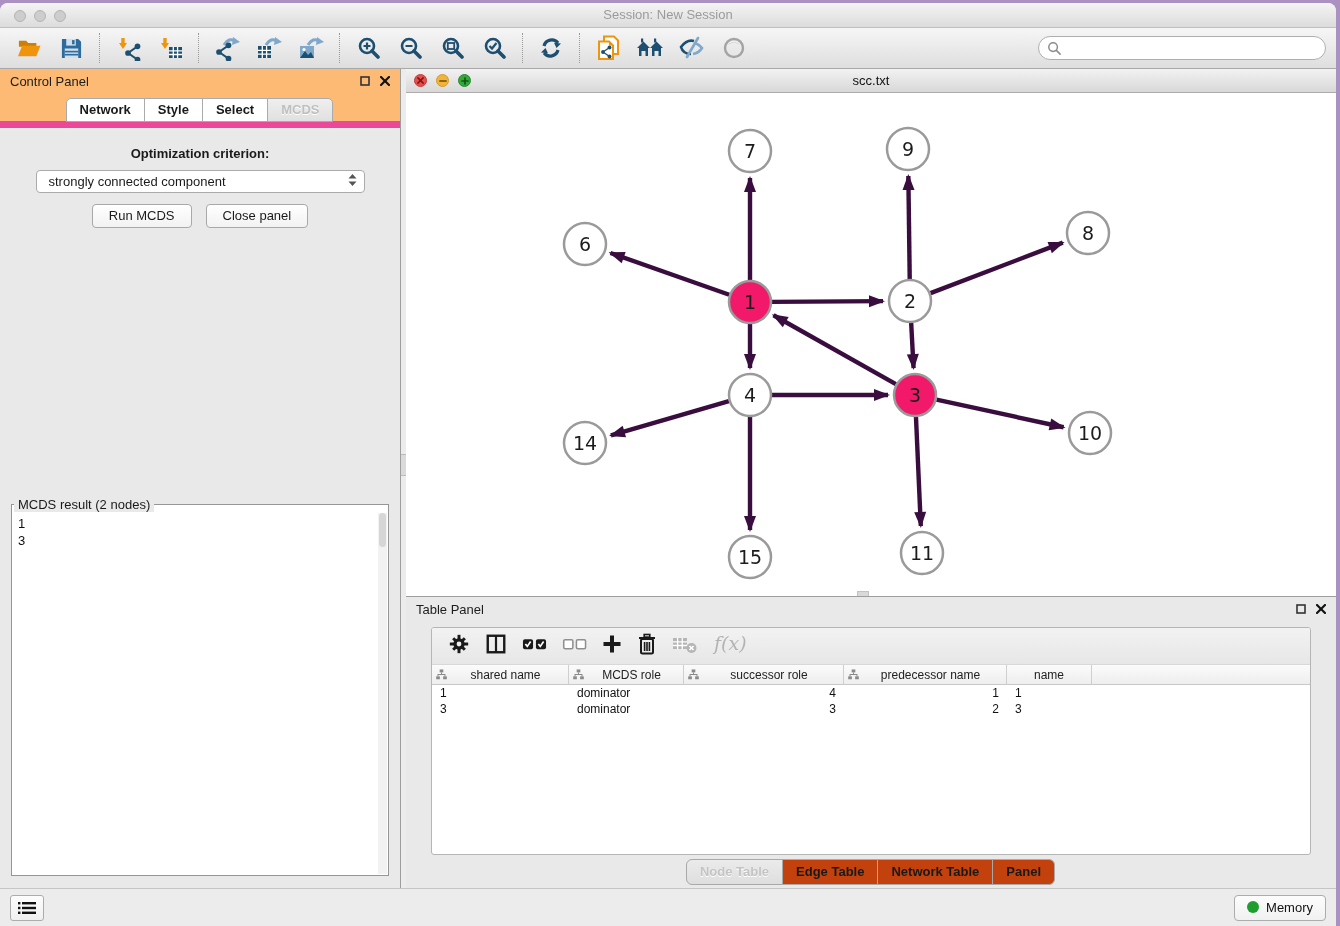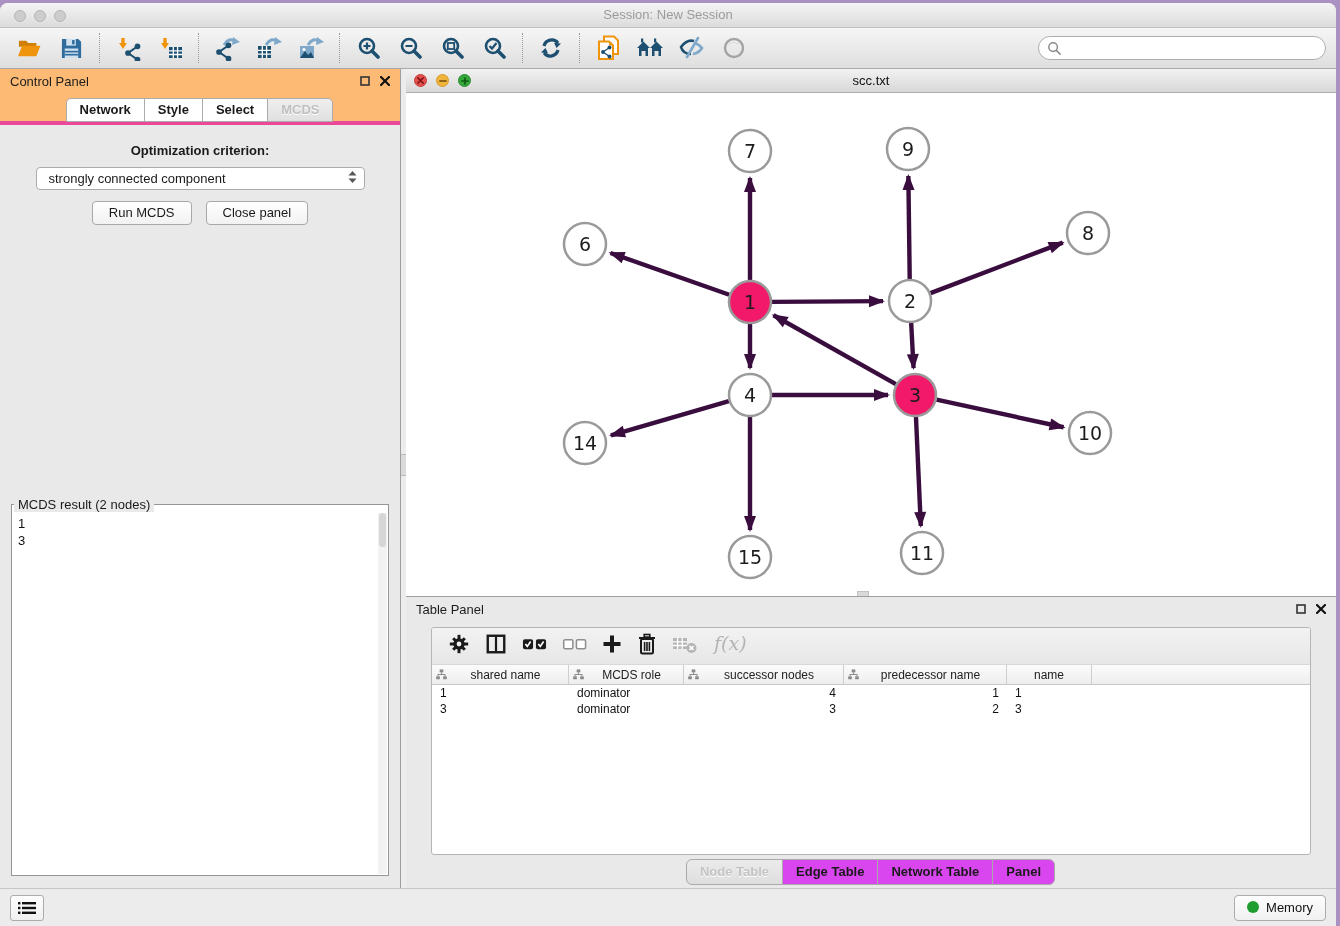--- a/index.html
+++ b/index.html
@@ -32,21 +32,21 @@
   
   .control-panel { width:400px; flex:0 0 400px; background:#fdba74; display:flex; flex-direction:column; min-height:0; }
   .panel-header { height:25px; display:flex; align-items:center; padding:0 10px; font-size:13px; color:#1d1d1d; flex:0 0 auto; }
   .panel-header .ph-title { flex:1; }
   .panel-ctrls { display:flex; align-items:center; gap:10px; }
   .cp-tabs { display:flex; justify-content:center; position:relative; z-index:2; margin-top:4px; }
   .tab { background:#fff; border:1px solid #ABABAB; padding:3px 13px 4px; font-size:13px; font-weight:600; color:#1a1a1a; margin-left:-1px; cursor:default; }
   .tab:first-child { border-radius:5px 0 0 0; }
   .tab:last-child { border-radius:0 5px 0 0; }
   .tab.selected { background:linear-gradient(#EFEFEF,#E0E0E0); color:#BFBFBF; text-shadow:0 1px 0 #fff; }
-  .cp-content { flex:1; background:#E9E9E9; border-top:4px solid #ec4899; margin-top:-1px; display:flex; flex-direction:column; align-items:center; min-height:0; }
+  .cp-content { flex:1; background:#E9E9E9; border-top:7px solid #ec4899; margin-top:-1px; display:flex; flex-direction:column; align-items:center; min-height:0; }
   .opt-label { margin-top:18px; font-size:13px; font-weight:600; color:#1a1a1a; }
   .criterion-select { margin-top:9px; width:329px; height:23px; background:#fff; border:1px solid #ABABAB; border-radius:4px;
                       display:flex; align-items:center; padding:0 6px 0 12px; font-size:13px; font-weight:500; color:#1a1a1a; }
   .criterion-select .sel-text { flex:1; }
   .btn-row { margin-top:11px; display:flex; gap:14px; }
   .push-btn { background:linear-gradient(#FFF,#F2F2F2); border:1px solid #A9A9A9; border-radius:4px; padding:3px 16px 4px;
               font-size:13px; font-weight:500; color:#1a1a1a; }
   .spacer { flex:1 1 auto; }
   .result-box { position:relative; width:378px; height:372px; margin:0 0 12px; border:1px solid #969696; background:#fff; flex:0 0 auto; }
   .result-legend { position:absolute; top:-8px; left:2px; background:#E9E9E9; padding:0 4px; font-size:13px; color:#1a1a1a; }
@@ -82,21 +82,21 @@
   .tp-tool { display:flex; align-items:center; justify-content:center; }
   .tbl-header { display:flex; height:20px; flex:0 0 20px; background:linear-gradient(#FBFBFB,#EEEEEE);
                 border-bottom:1px solid #C9C9C9; font-size:12px; color:#222; }
   .th-cell { display:flex; align-items:center; border-right:1px solid #CFCFCF; padding:0 4px; position:relative; }
   .th-cell .th-label { flex:1; text-align:center; }
   .tbl-rows { flex:1; overflow:hidden; font-size:12px; color:#111; }
   .t-row { display:flex; height:16px; align-items:center; }
   .t-cell { padding:0 8px; overflow:hidden; white-space:nowrap; }
   .tp-tabs { height:33px; flex:0 0 33px; display:flex; align-items:center; justify-content:center; }
   .tp-tabgroup { display:flex; }
-  .btab { background:#d946ef; border:1px solid #A9A9A9; padding:4px 13px 5px; font-size:13px; font-weight:600; color:#1a1a1a; margin-left:-1px; }
+  .btab { background:#c2410c; border:1px solid #A9A9A9; padding:4px 13px 5px; font-size:13px; font-weight:600; color:#1a1a1a; margin-left:-1px; }
   .btab:first-child { border-radius:6px 0 0 6px; }
   .btab:last-child { border-radius:0 6px 6px 0; }
   .btab.selected { background:linear-gradient(#EBEBEB,#DEDEDE); color:#C4C4C4; text-shadow:0 1px 0 #fff; }
 
   
   .statusbar { height:38px; flex:0 0 38px; background:#ECECEC; border-top:1px solid #C6C6C6; display:flex; align-items:center; padding:0 10px; }
   .list-btn { width:34px; height:26px; background:linear-gradient(#FDFDFD,#F0F0F0); border:1px solid #ACACAC; border-radius:3px;
               display:flex; align-items:center; justify-content:center; }
   .memory-btn { margin-left:auto; display:flex; align-items:center; gap:7px; background:linear-gradient(#FDFDFD,#F1F1F1);
                 border:1px solid #ACACAC; border-radius:4px; padding:4px 12px 5px; font-size:13px; color:#111; }
@@ -570,21 +570,21 @@
                 <span style="display: flex;">
                   <svg width="11" height="11" viewBox="0 0 12 12">
                     <g fill="#8A8A8A">
                       <rect x="4" y="0.5" width="4" height="3.2"></rect>
                       <rect x="0.2" y="8" width="4" height="3.2"></rect>
                       <rect x="7.8" y="8" width="4" height="3.2"></rect>
                     </g>
                     <path d="M6 3.7 V6 M2.2 8 V6 H9.8 V8" fill="none" stroke="#8A8A8A" stroke-width="1.1"></path>
                   </svg>
                 </span>
-                <span class="th-label">successor nodes</span>
+                <span class="th-label">successor role</span>
               </div>
               <div class="th-cell" style="width: 163px;">
                 <span style="display: flex;">
                   <svg width="11" height="11" viewBox="0 0 12 12">
                     <g fill="#8A8A8A">
                       <rect x="4" y="0.5" width="4" height="3.2"></rect>
                       <rect x="0.2" y="8" width="4" height="3.2"></rect>
                       <rect x="7.8" y="8" width="4" height="3.2"></rect>
                     </g>
                     <path d="M6 3.7 V6 M2.2 8 V6 H9.8 V8" fill="none" stroke="#8A8A8A" stroke-width="1.1"></path>

